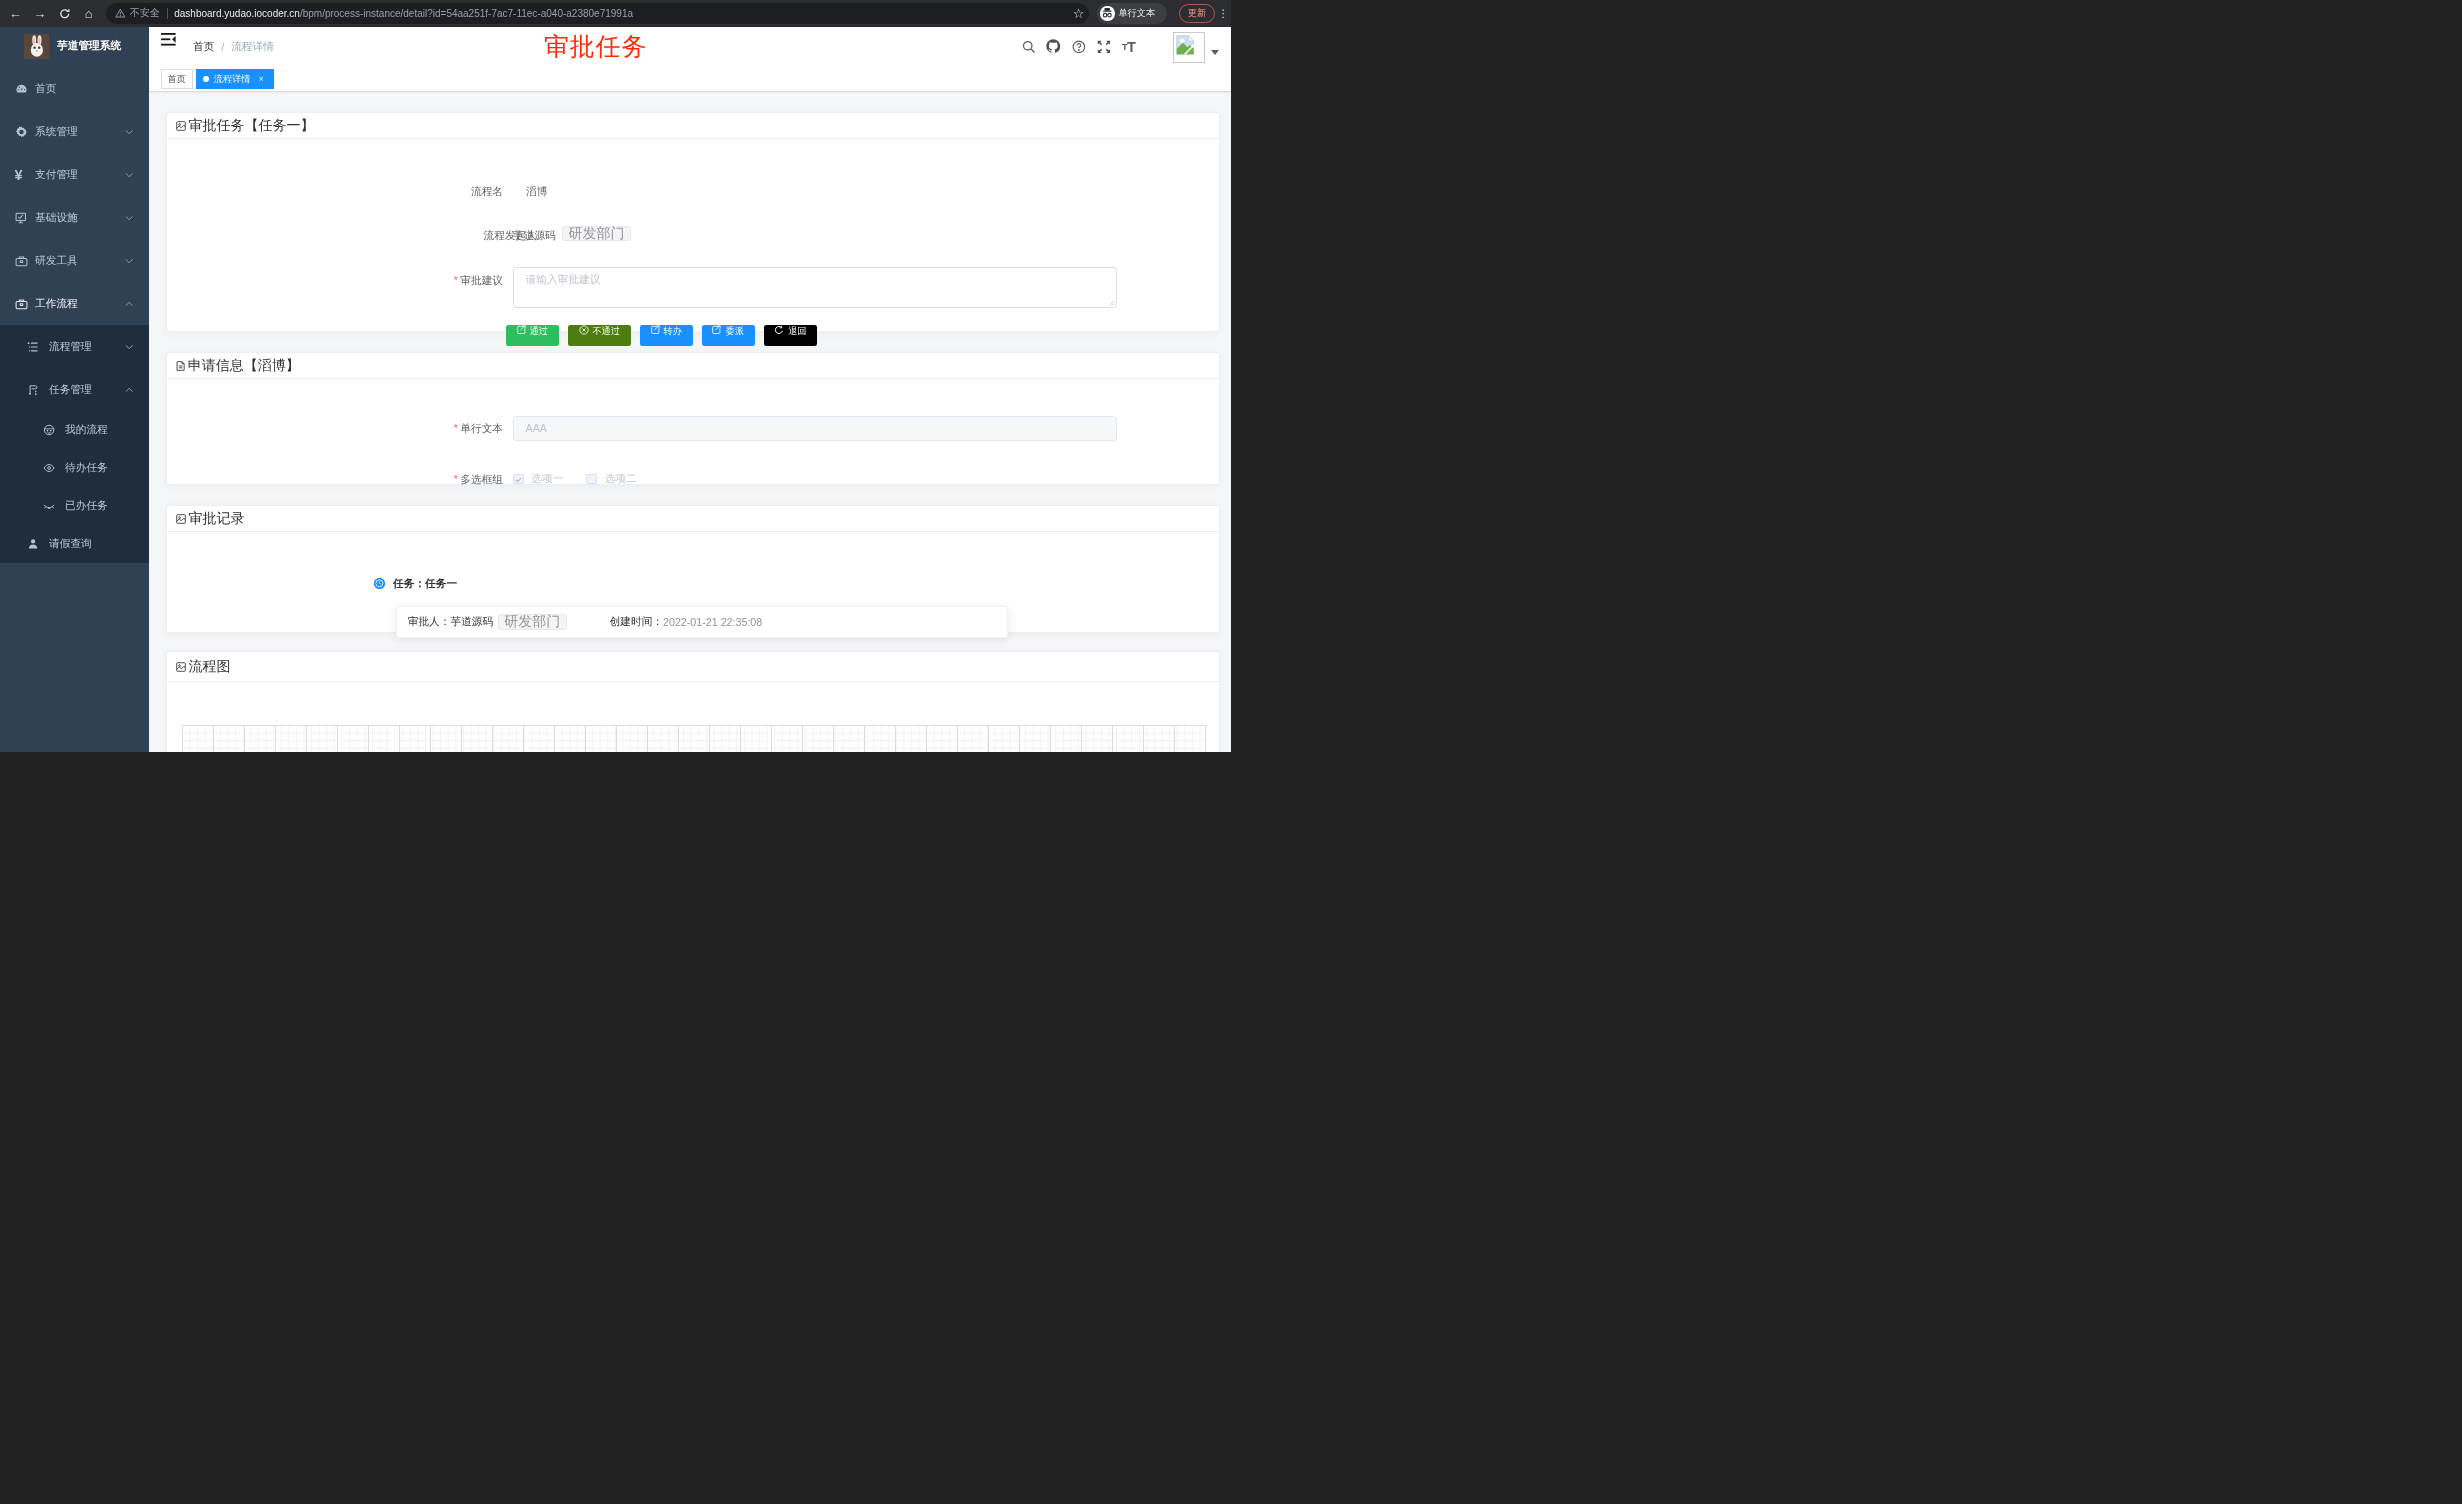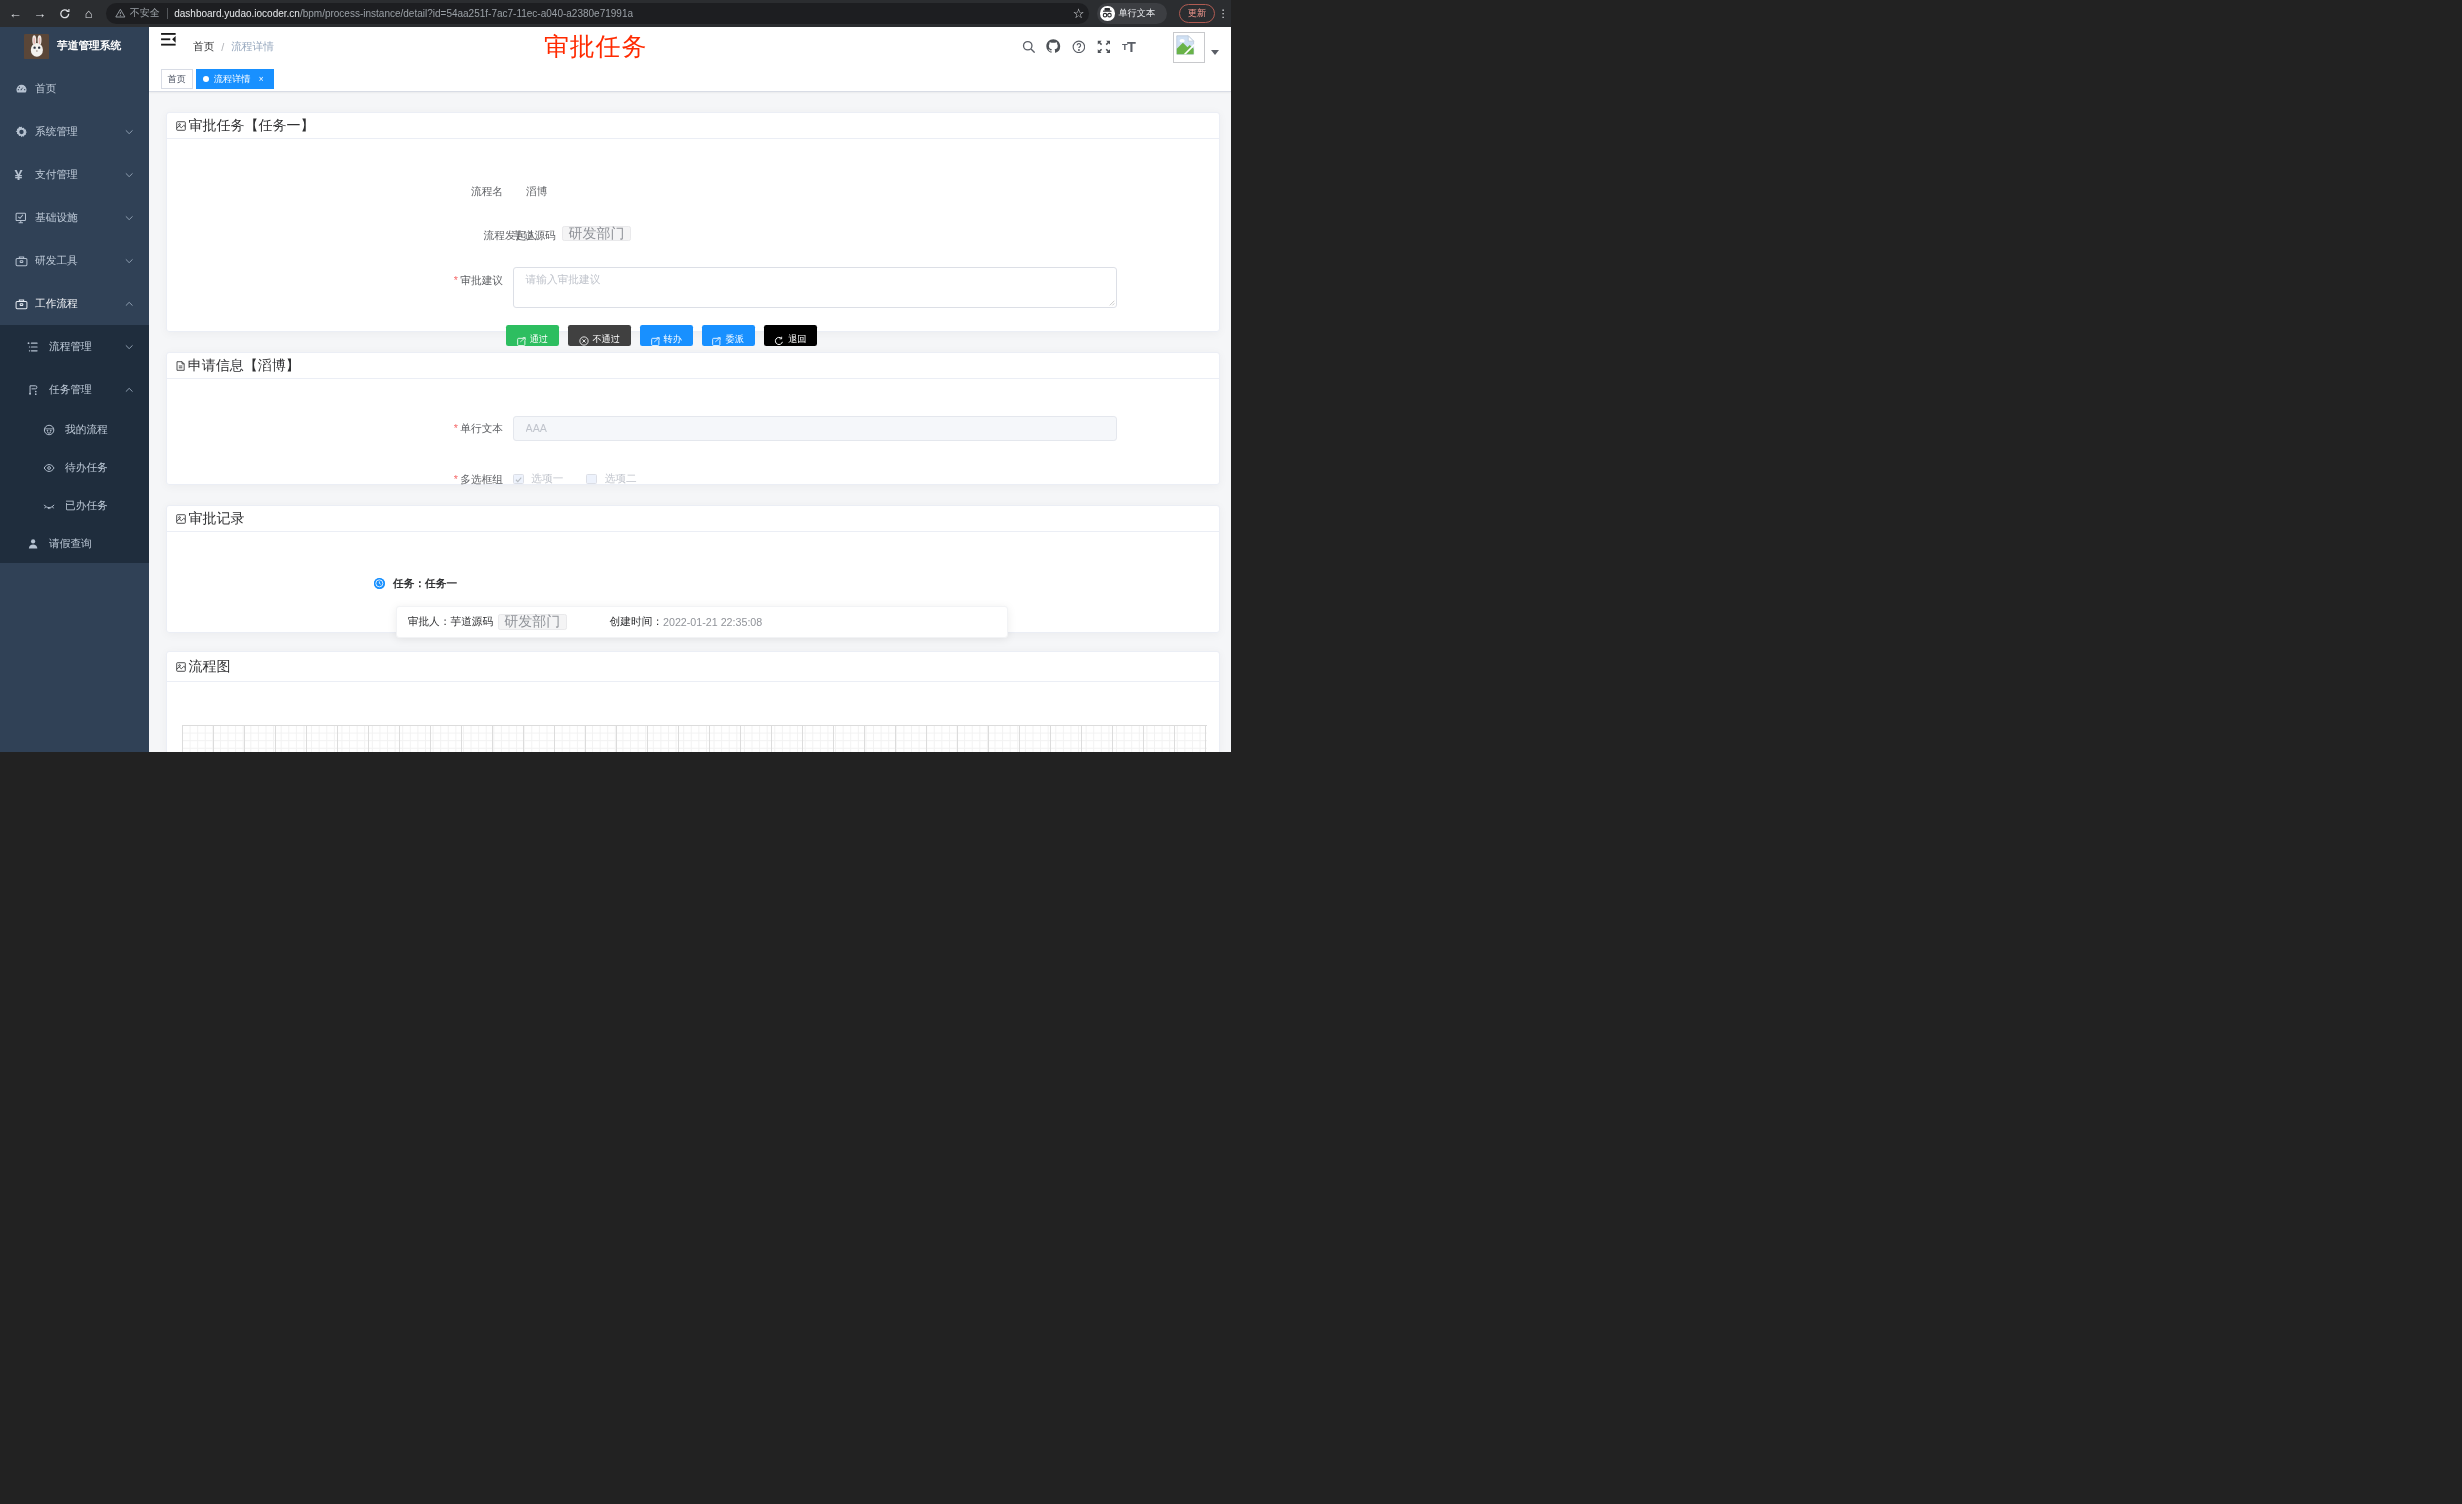--- a/index.html
+++ b/index.html
@@ -75,23 +75,23 @@
   .req { color:#f56c6c; margin-right:2.3px; font-weight:normal; }
   .form-val { position:absolute; font-size:10.7px; color:#606266; }
   .dept-tag { display:inline-block; height:15.3px; line-height:13.8px; padding:0 5.4px; font-size:14px; color:#909399; background:#f4f4f5; border:0.8px solid #e9e9eb; border-radius:2.3px; }
 
   .ta-wrap { position:absolute; left:346px; top:128px; width:604px; height:41px; }
   .ta-wrap textarea { width:604px; height:41px; resize:none; border:0.8px solid #dcdfe6; border-radius:3.1px; padding:4.6px 11.5px; font-size:10.7px; color:#606266; font-family:inherit; outline:none; }
   .ta-wrap textarea::placeholder { color:#c0c4cc; }
   .grip { position:absolute; right:2.3px; bottom:2.3px; color:#bbb; }
 
   .btn-row { position:absolute; left:339px; top:186px; display:flex; gap:9.2px; }
-  .btn { height:21.4px; border:none; border-radius:2.3px; color:#fff; font-size:9.2px; display:flex; align-items:flex-end; justify-content:center; gap:3.8px; padding:0 10.7px; cursor:pointer; font-family:inherit; }
+  .btn { height:21.4px; border:none; border-radius:2.3px; color:#fff; font-size:9.2px; display:flex; align-items:flex-start; justify-content:center; gap:3.8px; padding:0 10.7px; cursor:pointer; font-family:inherit; }
   .btn-pass { background:#2dbe60; }
-  .btn-reject { background:#404040; }
+  .btn-reject { background:#4d7c0f; }
   .btn-transfer, .btn-delegate { background:#1890ff; }
   .btn-return { background:#000000; }
 
   .dis-input { position:absolute; left:346px; top:37px; width:604px; height:24.5px; background:#f5f7fa; border:0.8px solid #e4e7ed; border-radius:3.1px; color:#c0c4cc; font-size:10.7px; padding:0 11.5px; font-family:inherit; }
   .cb-group { position:absolute; left:346px; top:93px; display:flex; align-items:center; font-size:10.7px; color:#c0c4cc; }
   .cb-box { width:10.7px; height:10.7px; border:0.8px solid #dcdfe6; border-radius:1.5px; background:#edf2fc; margin-right:7.6px; position:relative; color:#b7bcc2; }
   .cb-lbl { margin-right:0; }
   .cb-sp { width:23px; }
 
   .tl-dot { position:absolute; left:207px; top:46px; width:10.7px; height:10.7px; border-radius:50%; background:#1890ff; }

